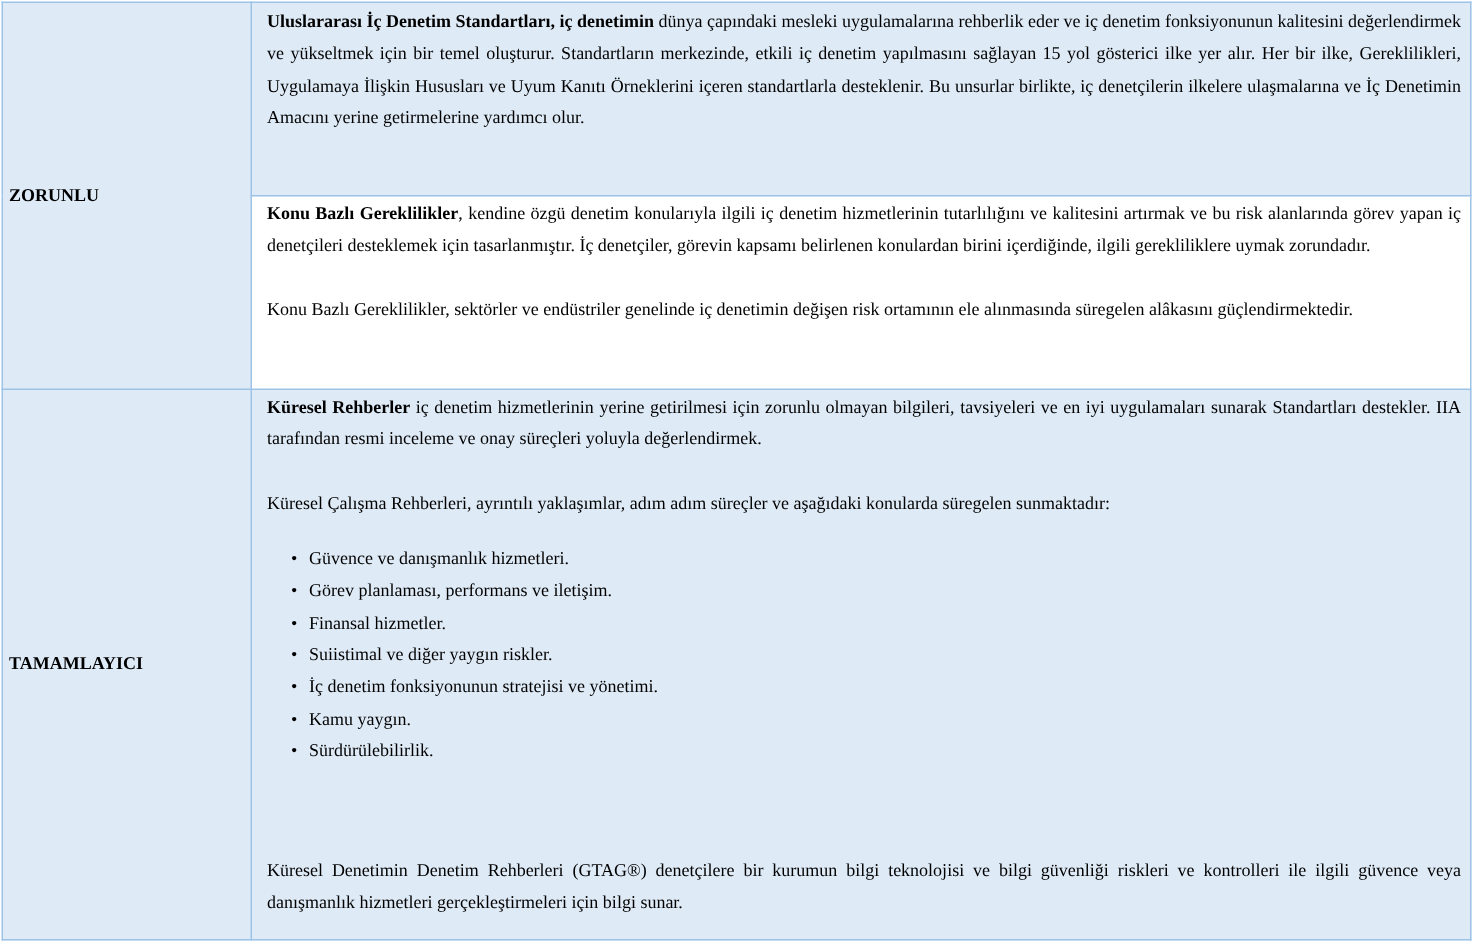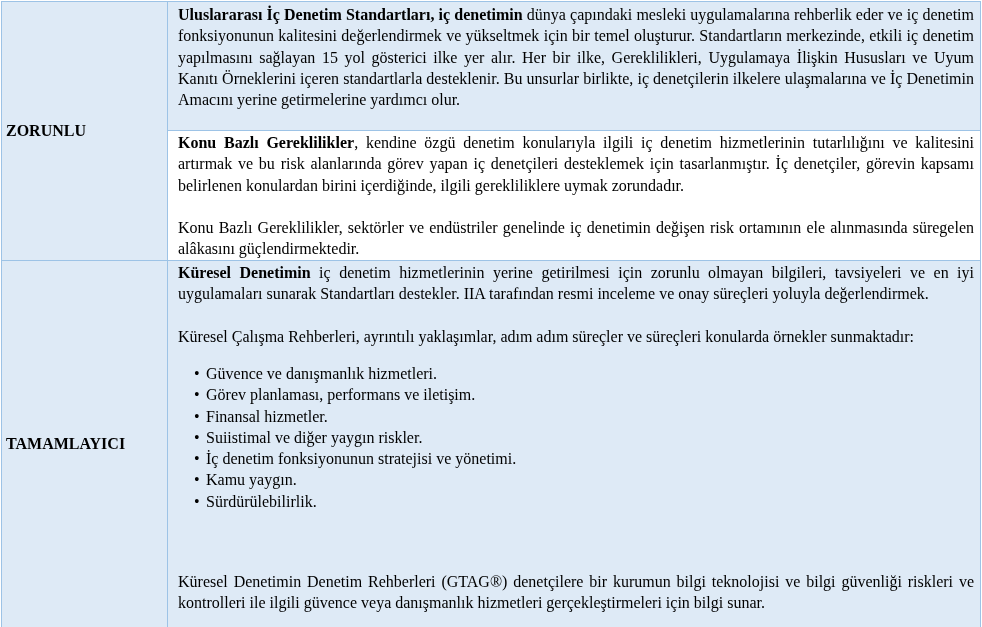--- a/index.html
+++ b/index.html
@@ -19,21 +19,21 @@
       left: 1px;
       top: 1px;
       width: 979px;
       border-collapse: collapse;
       table-layout: fixed;
     }
     table.std-table td {
       border: 1px solid #9DC3E6;
       vertical-align: top;
       padding: 0 6px 0 10px;
-      font-size: 16px;
+      font-size: 12px;
       line-height: 21.3px;
     }
     col.c-label { width: 166px; }
     col.c-body { width: 813px; }
     td.label-cell {
       background: #DEEAF6;
       vertical-align: middle !important;
       font-weight: bold;
       font-size: 16px;
       padding: 0 4px !important;
@@ -86,23 +86,23 @@
         <p class="para"><span class="lead">Konu Bazlı Gereklilikler</span><span>, kendine özgü denetim konularıyla ilgili iç denetim hizmetlerinin tutarlılığını ve kalitesini artırmak ve bu risk alanlarında görev yapan iç denetçileri desteklemek için tasarlanmıştır. İç denetçiler, görevin kapsamı belirlenen konulardan birini içerdiğinde, ilgili gerekliliklere uymak zorundadır.</span></p>
         <div class="blank"></div>
         <p class="para">Konu Bazlı Gereklilikler, sektörler ve endüstriler genelinde iç denetimin değişen risk ortamının ele alınmasında süregelen alâkasını güçlendirmektedir.</p>
       </td>
     </tr>
     <tr>
       <td class="label-cell">
         <span>TAMAMLAYICI</span>
       </td>
       <td class="shade r3">
-        <p class="para"><span class="lead">Küresel Denetimin</span><span> iç denetim hizmetlerinin yerine getirilmesi için zorunlu olmayan bilgileri, tavsiyeleri ve en iyi uygulamaları sunarak Standartları destekler. IIA tarafından resmi inceleme ve onay süreçleri yoluyla değerlendirmek.</span></p>
+        <p class="para"><span class="lead">Küresel Rehberler</span><span> iç denetim hizmetlerinin yerine getirilmesi için zorunlu olmayan bilgileri, tavsiyeleri ve en iyi uygulamaları sunarak Standartları destekler. IIA tarafından resmi inceleme ve onay süreçleri yoluyla değerlendirmek.</span></p>
         <div class="blank"></div>
-        <p class="para">Küresel Çalışma Rehberleri, ayrıntılı yaklaşımlar, adım adım süreçler ve süreçleri konularda örnekler sunmaktadır:</p>
+        <p class="para">Küresel Çalışma Rehberleri, ayrıntılı yaklaşımlar, adım adım süreçler ve aşağıdaki konularda süregelen sunmaktadır:</p>
         <ul class="bullets">
           <li><span class="dot">•</span><span>Güvence ve danışmanlık hizmetleri.</span></li>
           <li><span class="dot">•</span><span>Görev planlaması, performans ve iletişim.</span></li>
           <li><span class="dot">•</span><span>Finansal hizmetler.</span></li>
           <li><span class="dot">•</span><span>Suiistimal ve diğer yaygın riskler.</span></li>
           <li><span class="dot">•</span><span>İç denetim fonksiyonunun stratejisi ve yönetimi.</span></li>
           <li><span class="dot">•</span><span>Kamu yaygın.</span></li>
           <li><span class="dot">•</span><span>Sürdürülebilirlik.</span></li>
         </ul>
         <div class="blank"></div>

